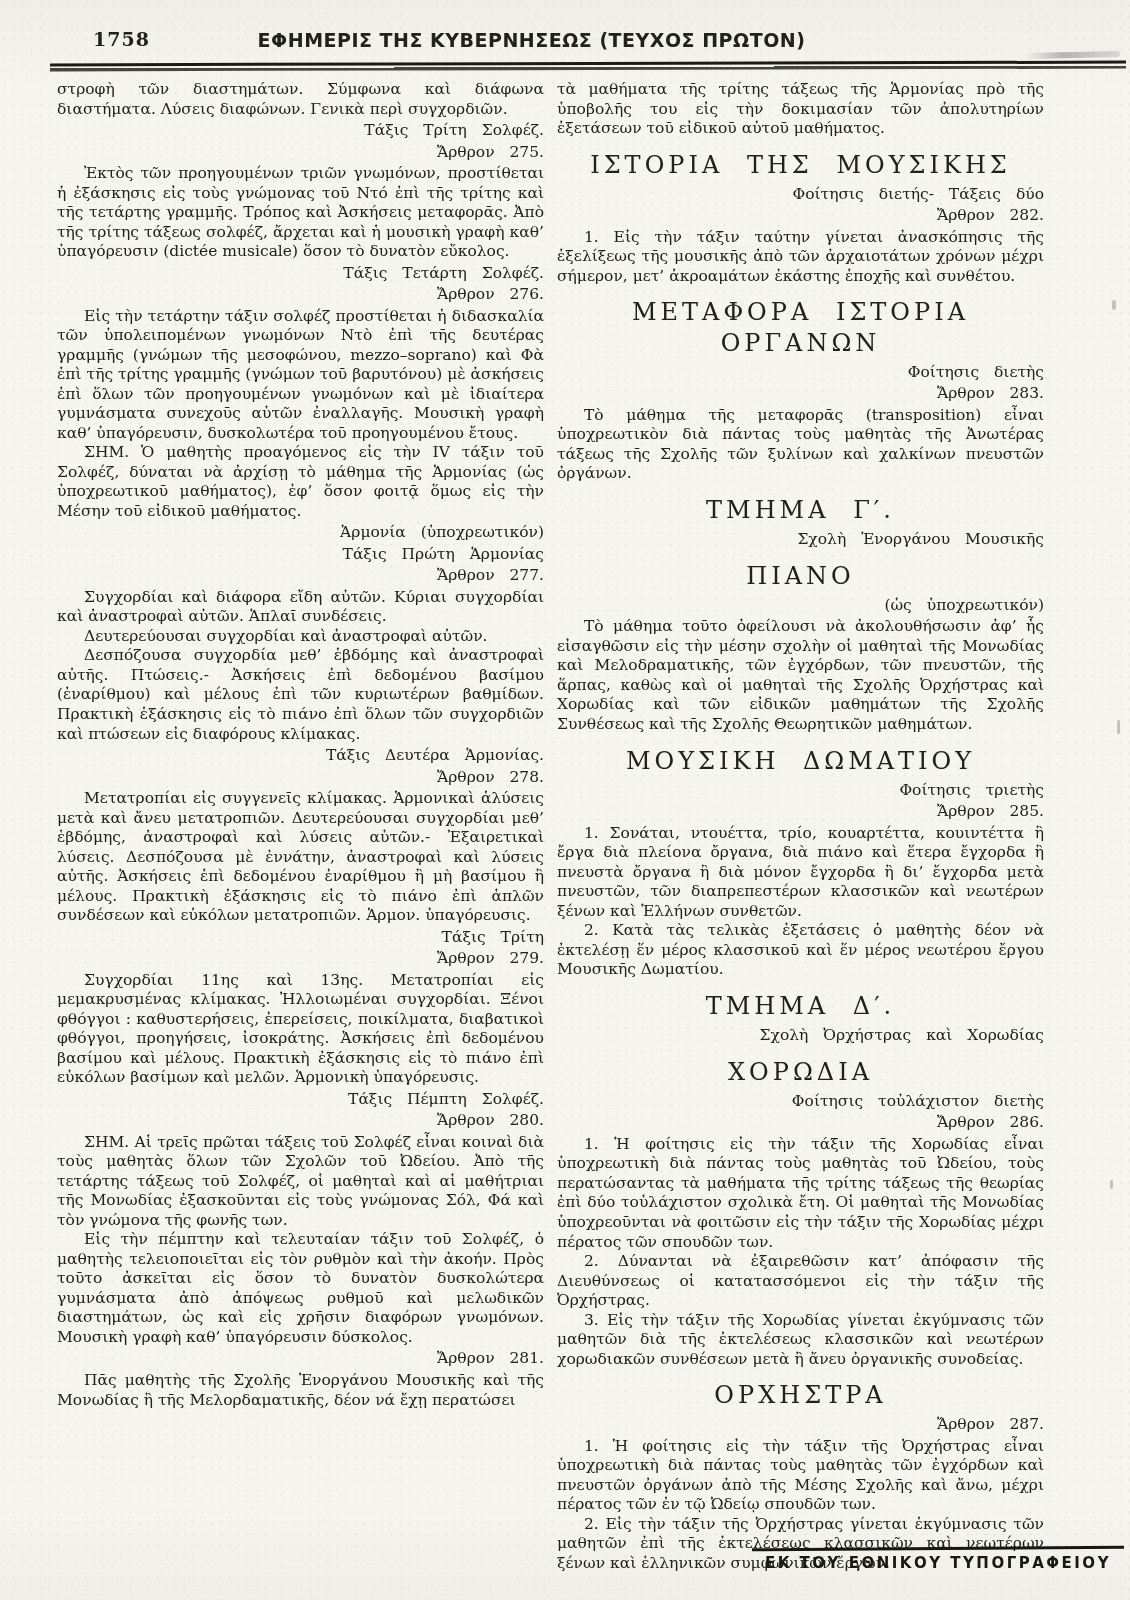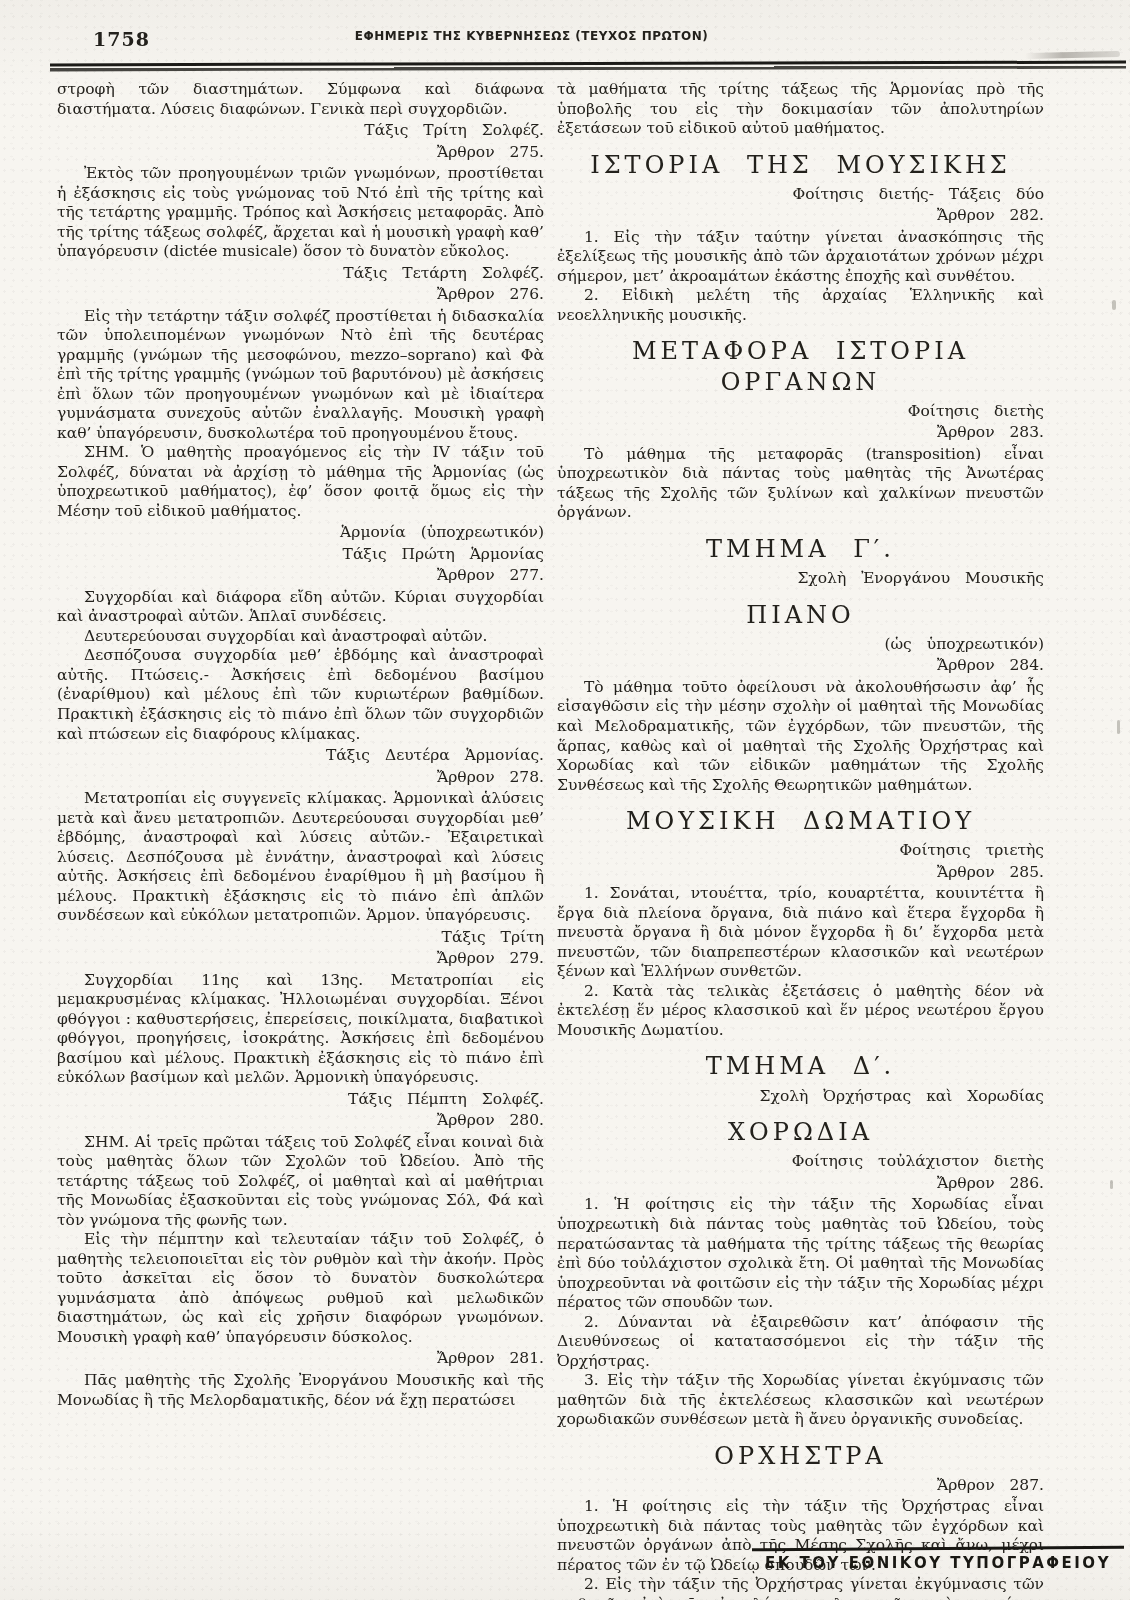--- a/index.html
+++ b/index.html
@@ -21,21 +21,21 @@
   
   .masthead{position:absolute;top:26px;left:55px;right:12px;height:32px;}
   .page-number{
     position:absolute;left:38px;top:2px;
     font-size:19px;font-weight:bold;letter-spacing:1px;
   }
   .gazette-title{
     position:absolute;left:150px;right:260px;top:3px;
     text-align:center;
     font-family:"DejaVu Sans","Liberation Sans",sans-serif;
-    font-weight:bold;font-size:12px;letter-spacing:0.5px;
+    font-weight:bold;font-size:19px;letter-spacing:0.5px;
     white-space:nowrap;
   }
   .masthead-rule{
     position:absolute;top:62px;left:50px;right:4px;height:2px;
     border-top:3px solid #1b1a17;
     box-shadow:0 3px 0 rgba(25,24,20,0.8);
     transform:rotate(-0.15deg);
   }
   .smudge-top-right{
     position:absolute;top:52px;right:10px;width:95px;height:6px;
@@ -121,30 +121,28 @@
         <div class="block para">Εἰς τὴν πέμπτην καὶ τελευταίαν τάξιν τοῦ Σολφέζ, ὁ μαθητὴς τελειοποιεῖται εἰς τὸν ρυθμὸν καὶ τὴν ἀκοήν. Πρὸς τοῦτο ἀσκεῖται εἰς ὅσον τὸ δυνατὸν δυσκολώτερα γυμνάσματα ἀπὸ ἀπόψεως ρυθμοῦ καὶ μελωδικῶν διαστημάτων, ὡς καὶ εἰς χρῆσιν διαφόρων γνωμόνων. Μουσικὴ γραφὴ καθ’ ὑπαγόρευσιν δύσκολος.</div>
         <div class="block head">Ἄρθρον 281.</div>
         <div class="block para">Πᾶς μαθητὴς τῆς Σχολῆς Ἐνοργάνου Μουσικῆς καὶ τῆς Μονωδίας ἢ τῆς Μελορδαματικῆς, δέον νά ἔχῃ περατώσει</div>
       </div>
     <div class="col">
         <div class="block cont">τὰ μαθήματα τῆς τρίτης τάξεως τῆς Ἁρμονίας πρὸ τῆς ὑποβολῆς του εἰς τὴν δοκιμασίαν τῶν ἀπολυτηρίων ἐξετάσεων τοῦ εἰδικοῦ αὐτοῦ μαθήματος.</div>
         <div class="block title">ΙΣΤΟΡΙΑ ΤΗΣ ΜΟΥΣΙΚΗΣ</div>
         <div class="block head">Φοίτησις διετής- Τάξεις δύο</div>
         <div class="block head">Ἄρθρον 282.</div>
         <div class="block para">1. Εἰς τὴν τάξιν ταύτην γίνεται ἀνασκόπησις τῆς ἐξελίξεως τῆς μουσικῆς ἀπὸ τῶν ἀρχαιοτάτων χρόνων μέχρι σήμερον, μετ’ ἀκροαμάτων ἑκάστης ἐποχῆς καὶ συνθέτου.</div>
-        <div class="block para">2. Εἰδικὴ μελέτη τῆς ἀρχαίας Ἑλληνικῆς καὶ νεοελληνικῆς μουσικῆς.</div>
         <div class="block title">ΜΕΤΑΦΟΡΑ ΙΣΤΟΡΙΑ ΟΡΓΑΝΩΝ</div>
         <div class="block head">Φοίτησις διετὴς</div>
         <div class="block head">Ἄρθρον 283.</div>
         <div class="block para">Τὸ μάθημα τῆς μεταφορᾶς (transposition) εἶναι ὑποχρεωτικὸν διὰ πάντας τοὺς μαθητὰς τῆς Ἀνωτέρας τάξεως τῆς Σχολῆς τῶν ξυλίνων καὶ χαλκίνων πνευστῶν ὀργάνων.</div>
         <div class="block title">ΤΜΗΜΑ Γ′.</div>
         <div class="block head">Σχολὴ Ἐνοργάνου Μουσικῆς</div>
         <div class="block title">ΠΙΑΝΟ</div>
         <div class="block head">(ὡς ὑποχρεωτικόν)</div>
-        <div class="block head">Ἄρθρον 284.</div>
         <div class="block para">Τὸ μάθημα τοῦτο ὀφείλουσι νὰ ἀκολουθήσωσιν ἀφ’ ἧς εἰσαγθῶσιν εἰς τὴν μέσην σχολὴν οἱ μαθηταὶ τῆς Μονωδίας καὶ Μελοδραματικῆς, τῶν ἐγχόρδων, τῶν πνευστῶν, τῆς ἅρπας, καθὼς καὶ οἱ μαθηταὶ τῆς Σχολῆς Ὀρχήστρας καὶ Χορωδίας καὶ τῶν εἰδικῶν μαθημάτων τῆς Σχολῆς Συνθέσεως καὶ τῆς Σχολῆς Θεωρητικῶν μαθημάτων.</div>
         <div class="block title">ΜΟΥΣΙΚΗ ΔΩΜΑΤΙΟΥ</div>
         <div class="block head">Φοίτησις τριετὴς</div>
         <div class="block head">Ἄρθρον 285.</div>
         <div class="block para">1. Σονάται, ντουέττα, τρίο, κουαρτέττα, κουιντέττα ἢ ἔργα διὰ πλείονα ὄργανα, διὰ πιάνο καὶ ἕτερα ἔγχορδα ἢ πνευστὰ ὄργανα ἢ διὰ μόνον ἔγχορδα ἢ δι’ ἔγχορδα μετὰ πνευστῶν, τῶν διαπρεπεστέρων κλασσικῶν καὶ νεωτέρων ξένων καὶ Ἑλλήνων συνθετῶν.</div>
         <div class="block para">2. Κατὰ τὰς τελικὰς ἐξετάσεις ὁ μαθητὴς δέον νὰ ἐκτελέσῃ ἕν μέρος κλασσικοῦ καὶ ἕν μέρος νεωτέρου ἔργου Μουσικῆς Δωματίου.</div>
         <div class="block title">ΤΜΗΜΑ Δ′.</div>
         <div class="block head">Σχολὴ Ὀρχήστρας καὶ Χορωδίας</div>
         <div class="block title">ΧΟΡΩΔΙΑ</div>
         <div class="block head">Φοίτησις τοὐλάχιστον διετὴς</div>

